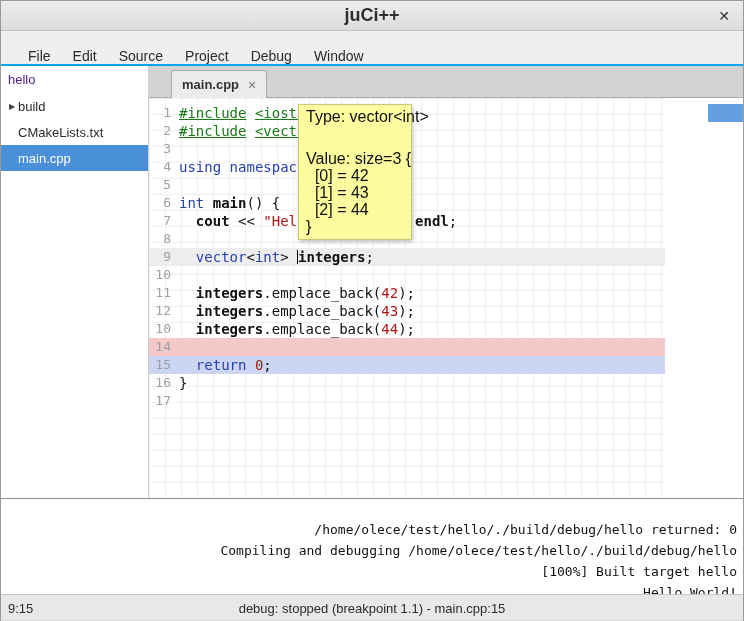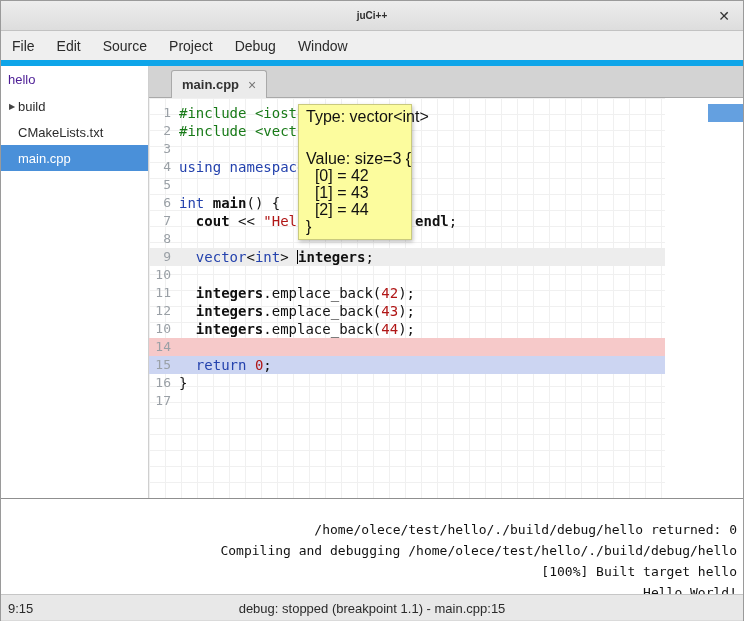--- a/index.html
+++ b/index.html
@@ -6,27 +6,27 @@
   html,body { width: 744px; height: 621px; }
   body { font-family: "Liberation Sans", sans-serif; background: #fff; }
 
   .window { width: 744px; height: 621px; display: flex; flex-direction: column;
             background: #fff; border: 1px solid #9a9a9a; }
 
   
   .titlebar { height: 30px; flex: none; background: linear-gradient(#ededed,#dddddd);
               border-bottom: 1px solid #c2c2c2; position: relative;
               display: flex; align-items: center; justify-content: center; }
-  .title { font-weight: bold; font-size: 10px; color: #2e2e2e; }
+  .title { font-weight: bold; font-size: 18px; color: #2e2e2e; }
   .close { position: absolute; right: 13px; top: 0; height: 100%;
            display: flex; align-items: center; font-size: 14px; color: #333; cursor: default; }
 
   
-  .menubar { height: 35px; flex: none; background: #efefef; border-bottom: 6px solid #0ea5e9;
-             display: flex; align-items: center; padding-left: 0; }
+  .menubar { height: 35px; flex: none; background: #efefef; border-bottom: 2px solid #0ea5e9;
+             display: flex; align-items: flex-end; padding-left: 16px; }
   .menuitem { display: flex; align-items: center; padding: 0 11px; font-size: 14px; color: #2b2b2b; }
 
   
   .main { flex: none; height: 432px; display: flex; min-height: 0; }
 
   .sidebar { width: 148px; flex: none; background: #fff; border-right: 1px solid #cfcfcf; }
   .proj { height: 27px; line-height: 27px; padding-left: 7px; color: #4c1d95; font-size: 13px; }
   .tree-item { height: 26px; font-size: 13px; color: #2b2b2b; display: flex; align-items: center; }
   .tree-item .arrow { width: 17px; padding-left: 8px; font-size: 8px; color: #444; flex: none; }
   .tree-item.selected { background: #4a90d9; color: #fff; }
@@ -46,21 +46,21 @@
       background-image: linear-gradient(to right,#f0f0f0 1px,transparent 1px),
                         linear-gradient(to bottom,#f0f0f0 1px,transparent 1px);
       background-size: 16px 16px; padding-top: 6px; }
   .row { height: 18px; line-height: 18px; display: flex; white-space: pre;
          font-family: "DejaVu Sans Mono", monospace; font-size: 14px; color: #111; }
   .lnum { width: 22px; text-align: right; color: #9aa0a6; font-size: 13px; flex: none; }
   .codeline { margin-left: 8px; }
   .row.bg-cursor { background: #ededed; }
   .row.bg-break  { background: #f6c9c9; }
   .row.bg-debug  { background: #ccd5f2; }
-  .seg-pp, .seg-inc { color: #187a18; }
+  .seg-pp, .seg-inc { color: #187a18; text-decoration: underline; }
   .seg-kw  { color: #2442ad; }
   .seg-str, .seg-num { color: #b01616; }
   .seg-id, .seg-fn { font-weight: bold; }
   .caret { display: inline-block; width: 1px; height: 14px; background: #000; vertical-align: -2px; }
 
   .scroll-thumb { position: absolute; right: 0; top: 6px; width: 35px; height: 18px; background: #64a0e0; }
 
   .tooltip { position: absolute; left: 149px; top: 6px; width: 114px; background: #fcfc9e;
              border: 1px solid #c9c97e; box-shadow: 1px 2px 4px rgba(0,0,0,0.25);
              padding: 3px 7px 4px; font-size: 16px; color: #111; z-index: 5; }

